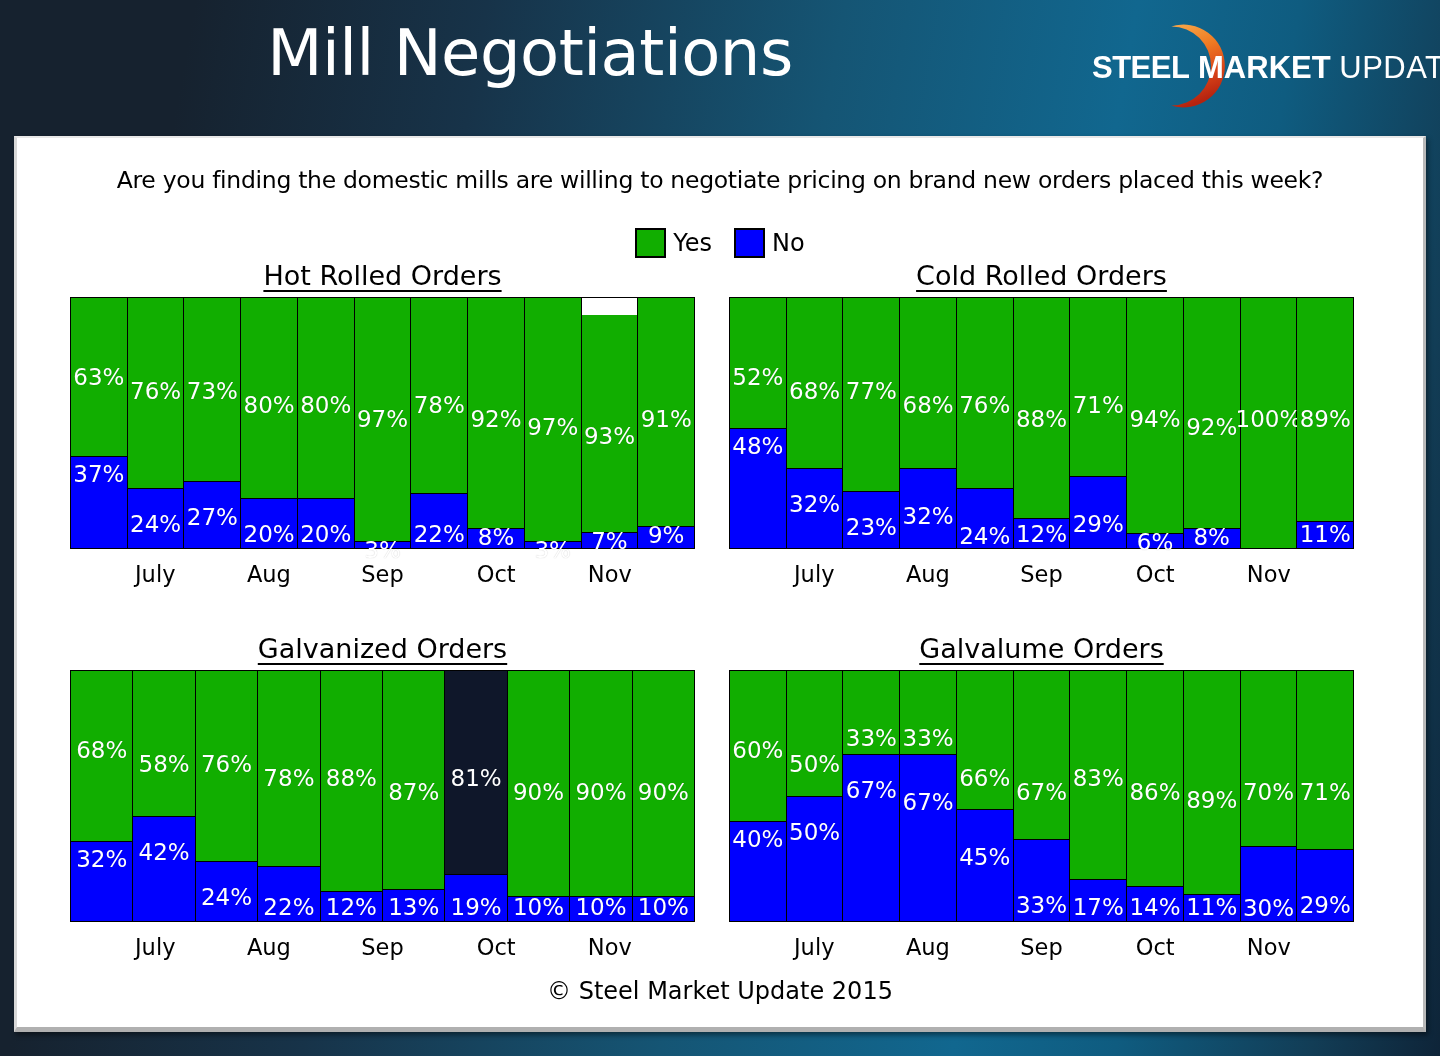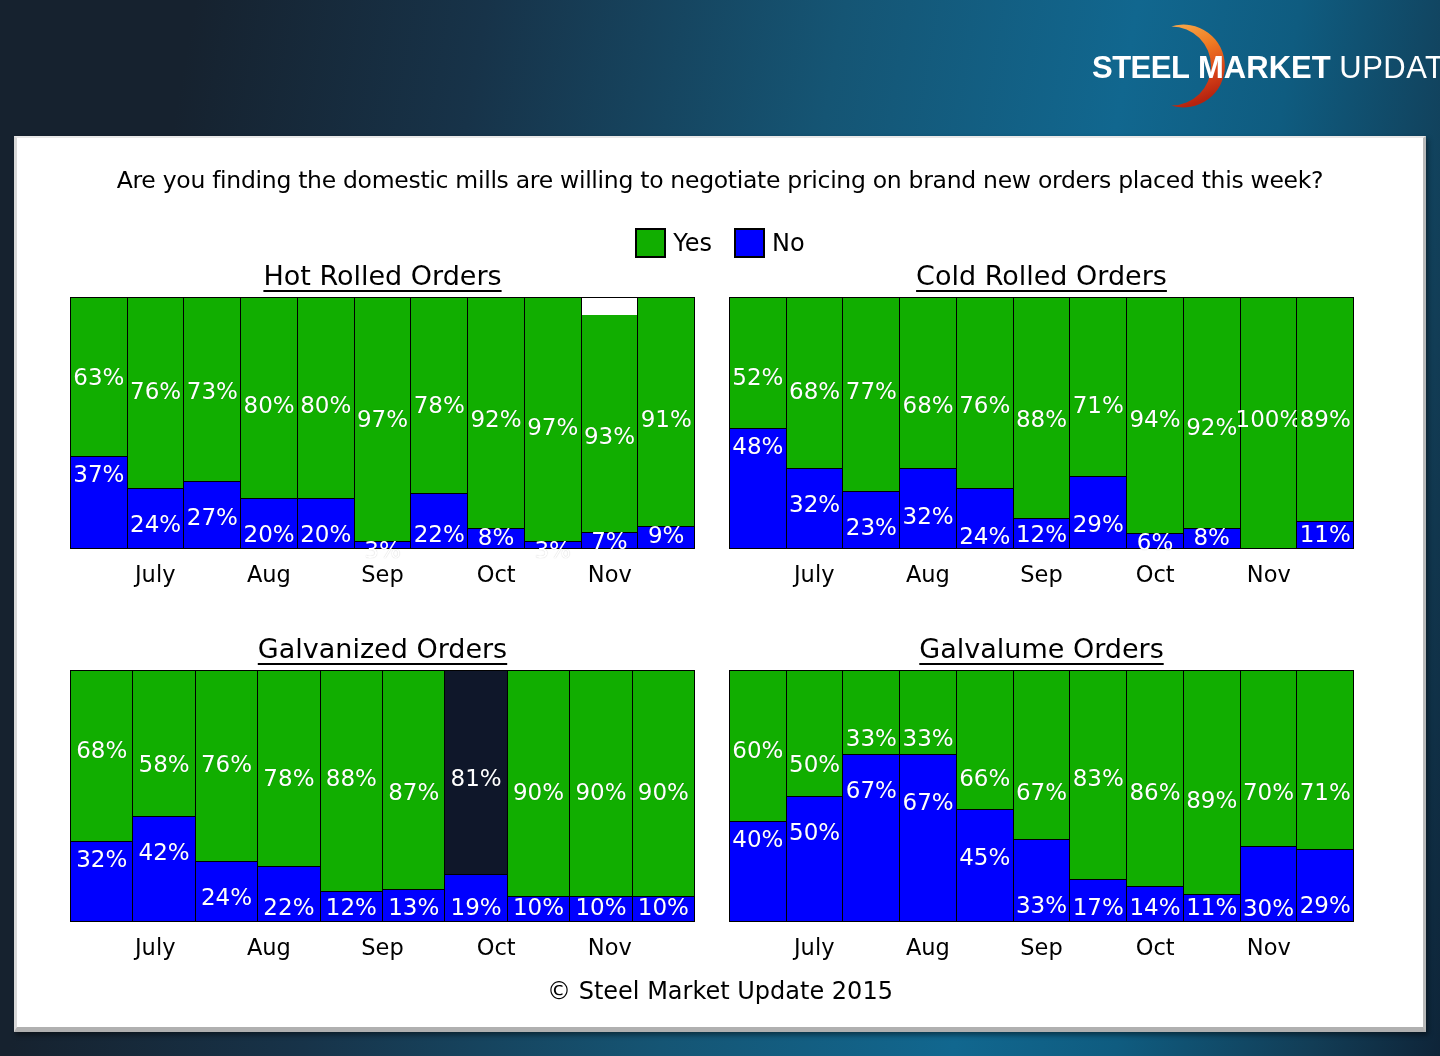--- a/index.html
+++ b/index.html
@@ -164,20 +164,21 @@
     text-align: center;
     font-size: 24px;
     color: #000000;
     font-family: "DejaVu Sans", sans-serif;
   }
 </style>
 </head>
 <body>
 
 <div id="header">
+  <div id="deck-title">Mill Negotiations</div>
 
   <div id="logo">
     <svg id="logo-mark" viewBox="0 0 100 100">
       <defs>
         <linearGradient id="cg" x1="0" y1="0" x2="0.25" y2="1">
           <stop offset="0%" stop-color="#f9a94a"></stop>
           <stop offset="38%" stop-color="#ef7a22"></stop>
           <stop offset="72%" stop-color="#da4418"></stop>
           <stop offset="100%" stop-color="#b5230f"></stop>
         </linearGradient>

